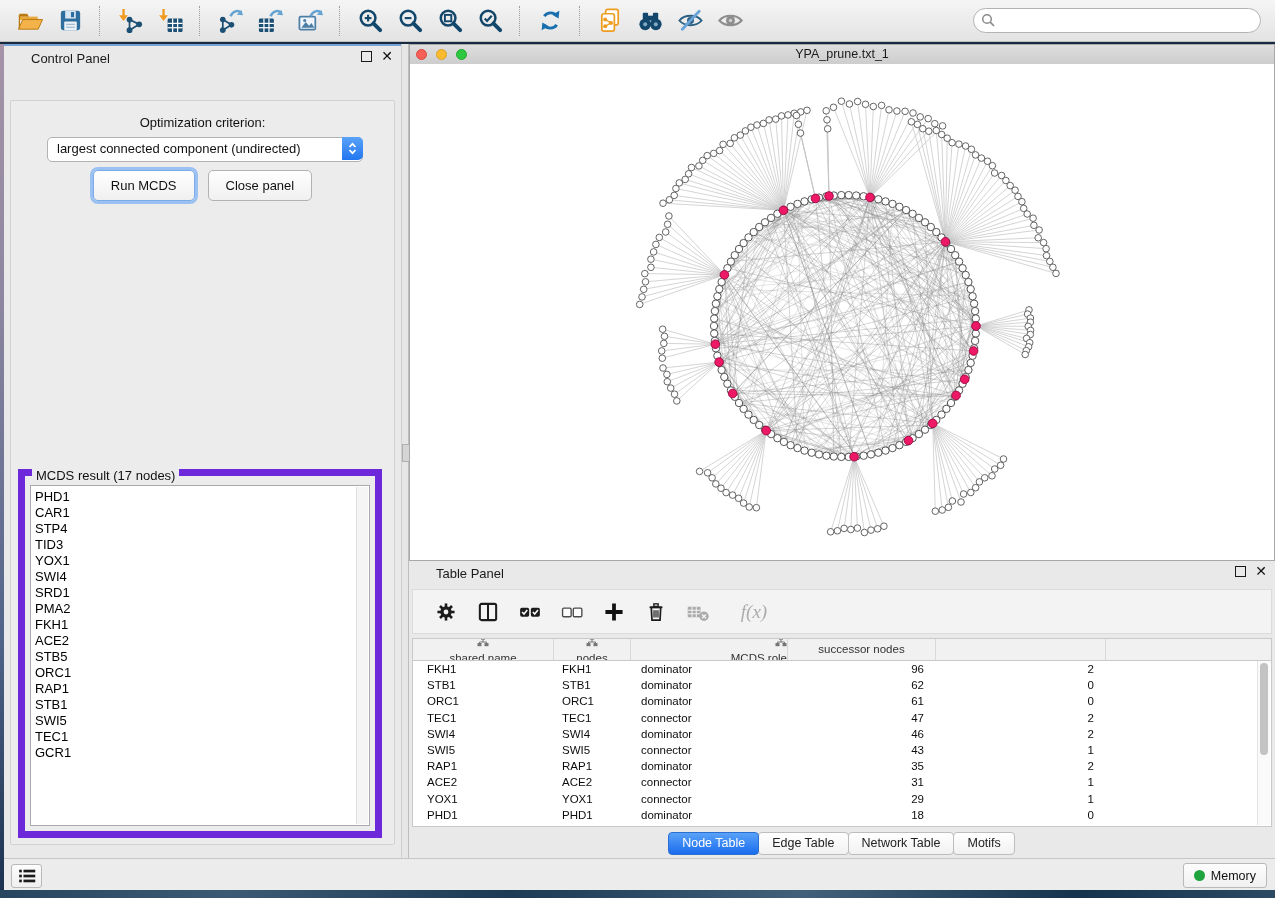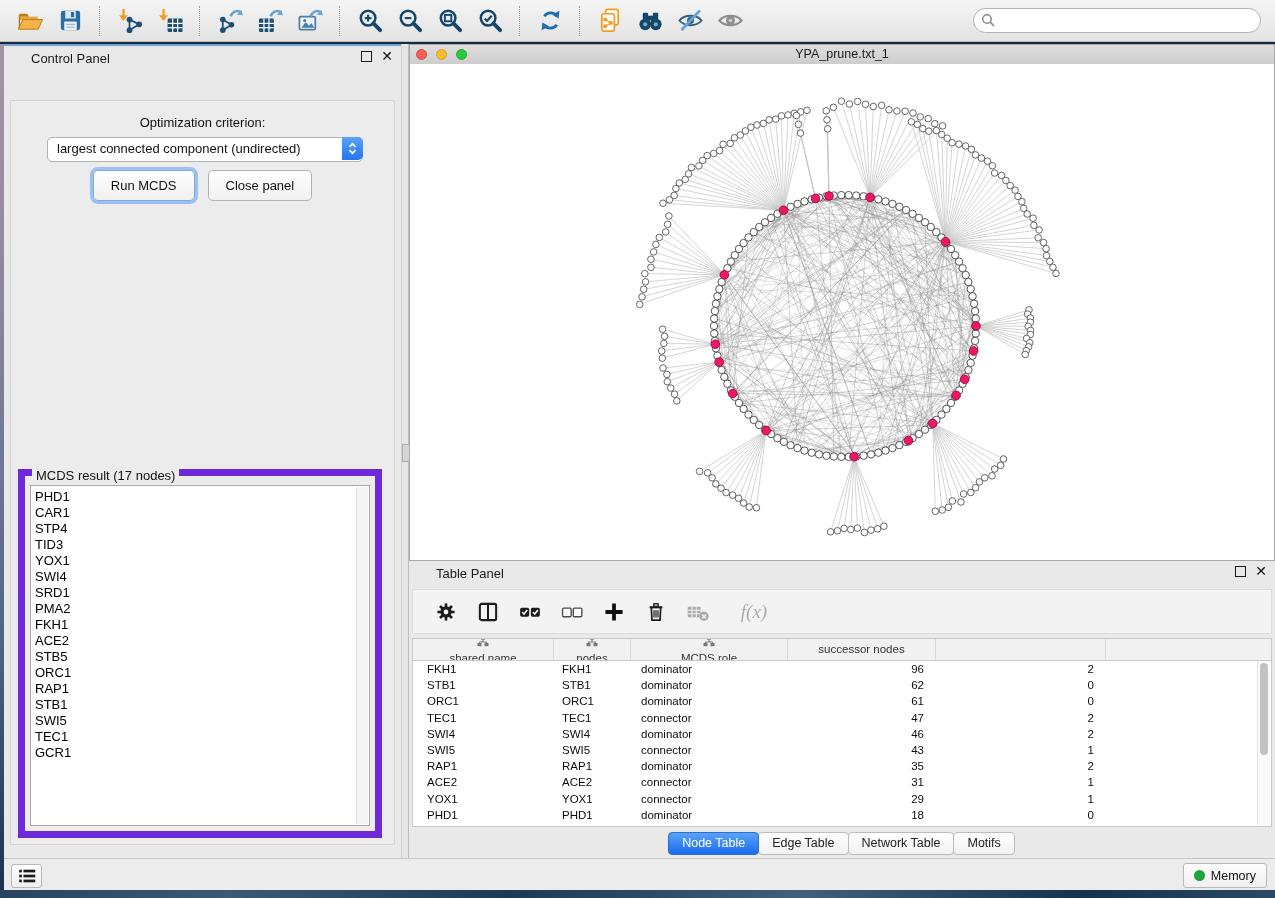--- a/index.html
+++ b/index.html
@@ -73,21 +73,21 @@
   .tp-btn{width:26px;height:26px;margin:0 8px;display:flex;align-items:center;justify-content:center;}
   .tp-btn svg{width:24px;height:24px;}
   .fx-label{font-size:19px;color:#ababab;font-family:"Liberation Serif","DejaVu Serif",serif;font-style:italic;margin-left:14px;}
   .ntable{position:absolute;left:3px;right:3px;top:77px;height:189px;background:#fff;border:1px solid #c9c9c9;box-sizing:border-box;}
   .thead{display:flex;height:21px;background:#f1f1f1;border-bottom:1px solid #c9c9c9;}
   .th{display:flex;align-items:center;justify-content:center;gap:5px;font-size:11.5px;color:#333;
     border-right:1px solid #d8d8d8;box-sizing:border-box;overflow:hidden;flex-direction:column;}
   .th:last-child{border-right:none;}
   .trow{display:flex;height:16.2px;align-items:center;}
   .td{font-size:11.5px;color:#0d0d0d;box-sizing:border-box;white-space:nowrap;overflow:hidden;}
-  .col0{width:141px;}.col1{width:77px;}.col2{width:157px;}.col3{width:148px;}.col4{width:170px;gap:40px;}.colF{flex:1;}
+  .col0{width:141px;}.col1{width:77px;}.col2{width:157px;align-items:flex-end;}.col3{width:148px;}.col4{width:170px;gap:40px;}.colF{flex:1;}
   .td.col0{padding-left:14px;}.td.col1{padding-left:8px;}.td.col2{padding-left:10px;}
   .td.col3{text-align:right;padding-right:12px;}.td.col4{text-align:right;padding-right:12px;}
   .tbl-scroll{position:absolute;right:1px;top:22px;bottom:1px;width:12px;background:#fafafa;border-left:1px solid #e4e4e4;}
   .tbl-thumb{position:absolute;left:1.5px;top:2px;width:8px;height:92px;background:#c3c3c3;border-radius:5px;}
   .tp-tabs{position:absolute;left:0;right:0;top:271px;display:flex;justify-content:center;}
   
   .statusbar{position:absolute;left:4px;top:858px;width:1271px;height:32px;background:#ececec;border-top:1px solid #c6c6c6;box-sizing:border-box;}
   .list-btn{position:absolute;left:7px;top:5px;width:29px;height:22px;background:linear-gradient(#fdfdfd,#efefef);
     border:1px solid #b9b9b9;border-radius:3px;display:flex;align-items:center;justify-content:center;}
   .mem-btn{position:absolute;right:8px;top:4px;height:23px;padding:0 10px;display:flex;align-items:center;gap:6px;

